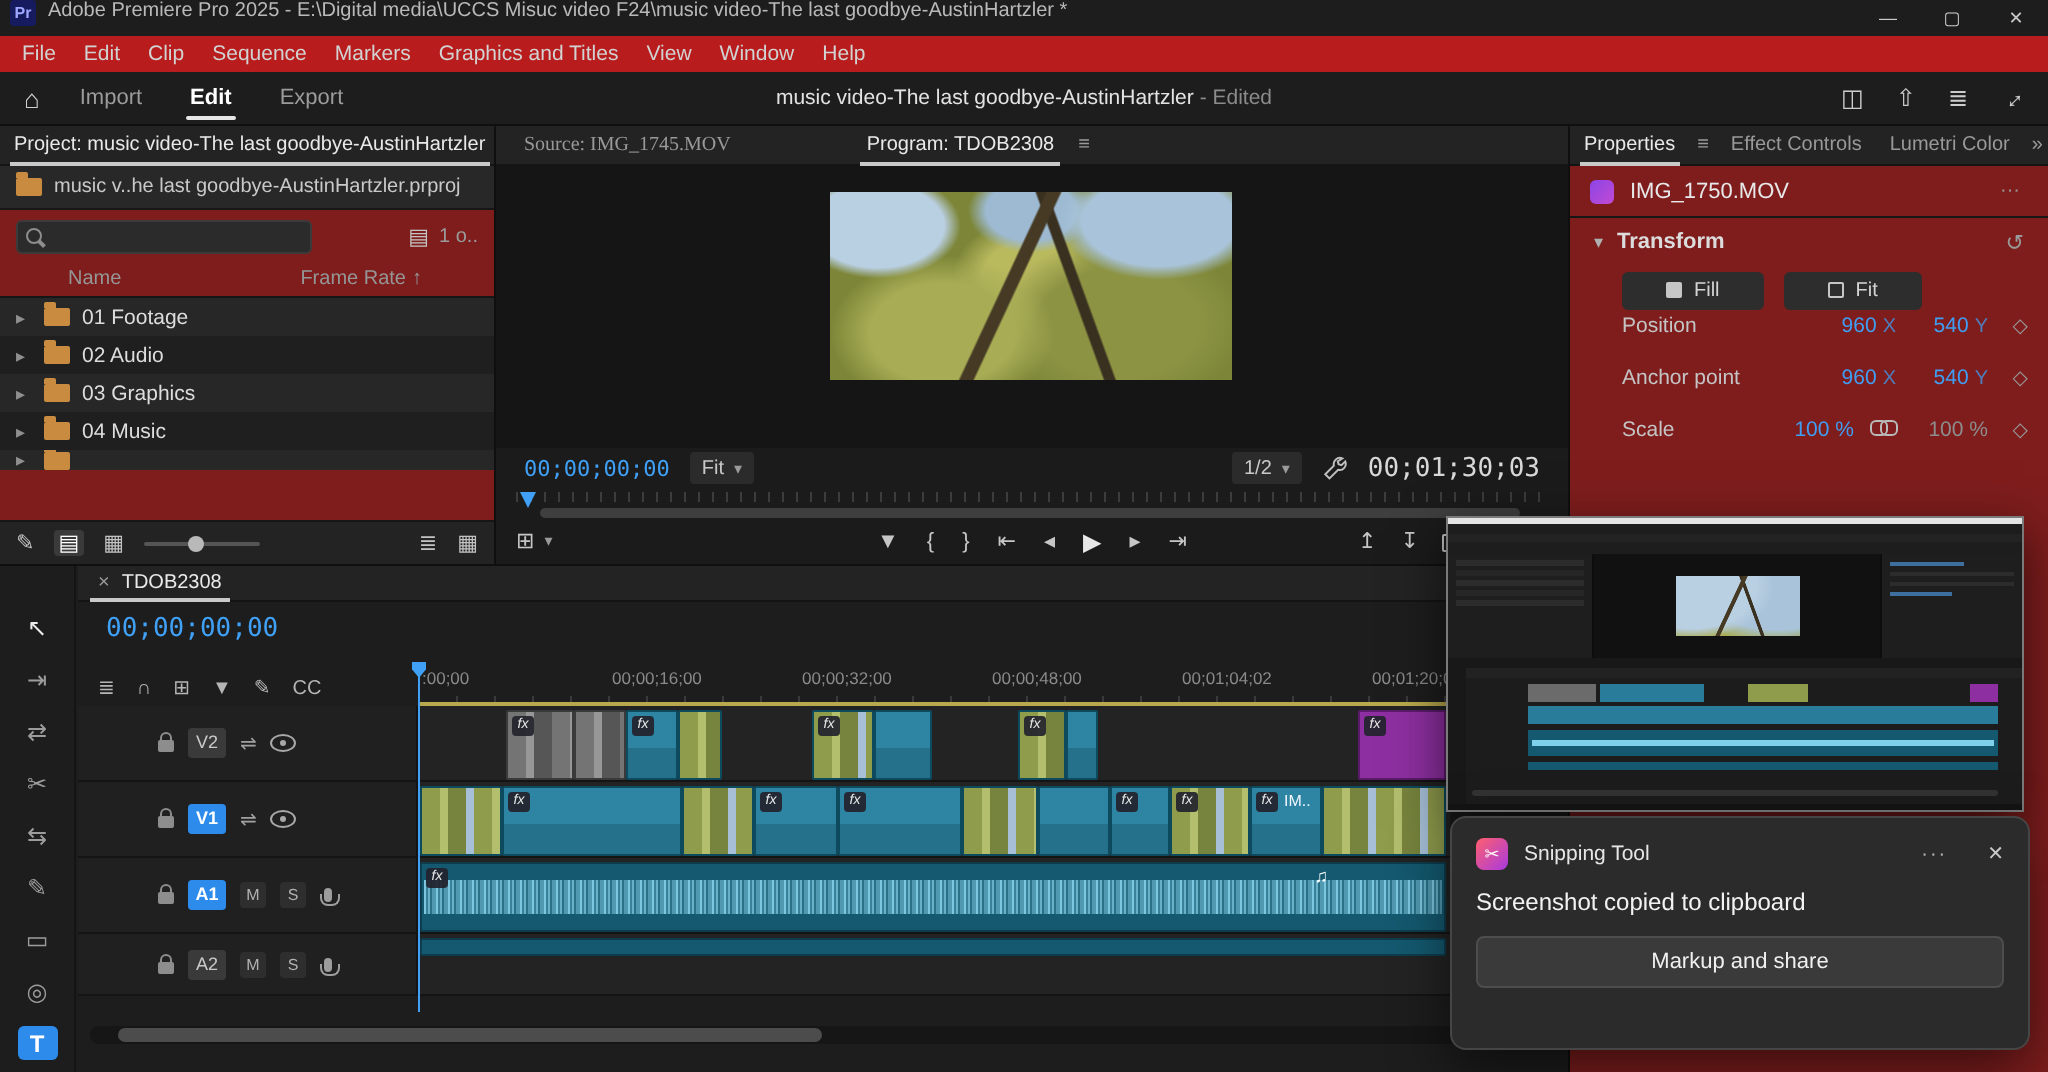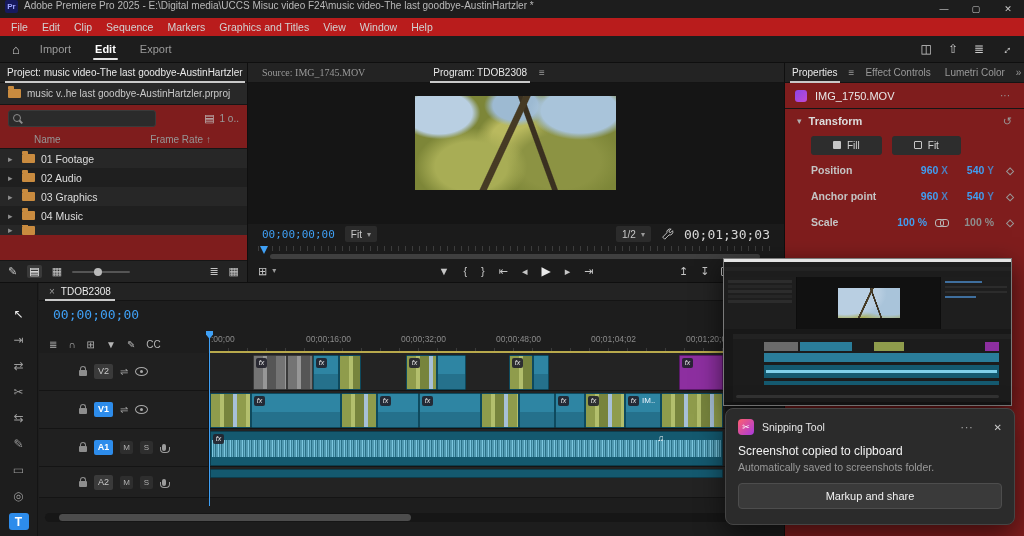--- a/index.html
+++ b/index.html
@@ -108,21 +108,21 @@
   .clip-row{height:26px;display:flex;align-items:center;gap:8px;padding:0 10px;border-bottom:1px solid #161616;}
   .clip-thumb-icon{width:12px;height:12px;border-radius:3px;background:linear-gradient(135deg,#8b45e8,#c24ad2);}
   .clip-row .name{color:#e8e8e8;font-size:11px;flex:1;white-space:nowrap;overflow:hidden;}
   .section-row{height:24px;display:flex;align-items:center;gap:7px;padding:0 12px;color:#dcdcdc;font-size:11px;font-weight:bold;}
   .section-row .chev{font-size:9px;color:#b0b0b0;font-weight:normal;}
   .section-row .reset{margin-left:auto;color:#9a9a9a;font-size:11px;font-weight:normal;}
   .fillfit-row{height:24px;display:flex;align-items:center;gap:10px;padding:0 12px 0 26px;}
   .ff-btn{display:flex;align-items:center;gap:6px;height:19px;padding:0 22px;background:#2d2d2d;border-radius:3px;color:#d4d4d4;font-size:10px;}
   .sq-fill{width:8px;height:8px;background:#c6c6c6;border-radius:1px;}
   .sq-fit{width:8px;height:8px;border:1px solid #c6c6c6;border-radius:1px;}
-  .prop-row{height:26px;display:flex;align-items:center;padding:0 10px 0 26px;font-weight:bold;}
+  .prop-row{height:26px;display:flex;padding:0 10px 0 26px;}
   .prop-label{flex:1;color:#c4c4c4;font-size:10.5px;}
   .pv{color:#3f9ef2;font-size:10.5px;text-align:right;}
   .pv .ax{opacity:.75;font-size:10px;margin-left:3px;}
   .pv.w46{width:46px;}
   .pv.gray{color:#8d8d8d;}
   .kf{width:20px;text-align:right;color:#9a9a9a;font-size:10px;}
   .chain-icon{position:relative;width:13px;height:8px;margin-left:8px;}
   .chain-icon::before,.chain-icon::after{content:"";position:absolute;width:7px;height:6px;border:1px solid #b9b9b9;border-radius:3px;top:1px;}
   .chain-icon::before{left:0;}
   .chain-icon::after{left:5px;}
@@ -225,20 +225,24 @@
       <div class="menu-item">View</div>
       <div class="menu-item">Window</div>
       <div class="menu-item">Help</div>
     </div>
 
   <div class="wsbar">
     <span class="home-icon">⌂</span>
     <span class="ws-tab">Import</span>
     <span class="ws-tab active">Edit</span>
     <span class="ws-tab">Export</span>
+    <span class="ws-title">
+      <span>music video-The last goodbye-AustinHartzler</span>
+      <span class="status">- Edited</span>
+    </span>
     <span class="ws-right">
       <span>◫</span>
       <span>⇧</span>
       <span>≣</span>
       <span class="rot45">↔</span>
     </span>
   </div>
 
   <div class="panel" id="project-panel">
     <div class="panel-header">
@@ -593,17 +597,16 @@
   </div>
 
   <div id="notification">
     <div class="notif-head">
       <span class="snip-icon">✂</span>
       <span class="notif-app">Snipping Tool</span>
       <span class="notif-more">···</span>
       <span class="notif-close">✕</span>
     </div>
     <div class="notif-title">Screenshot copied to clipboard</div>
-    <div class="notif-sub">Automatically saved to screenshots folder.</div>
     <div class="notif-btn">Markup and share</div>
   </div>
 
 </div>
 
 </body></html>

